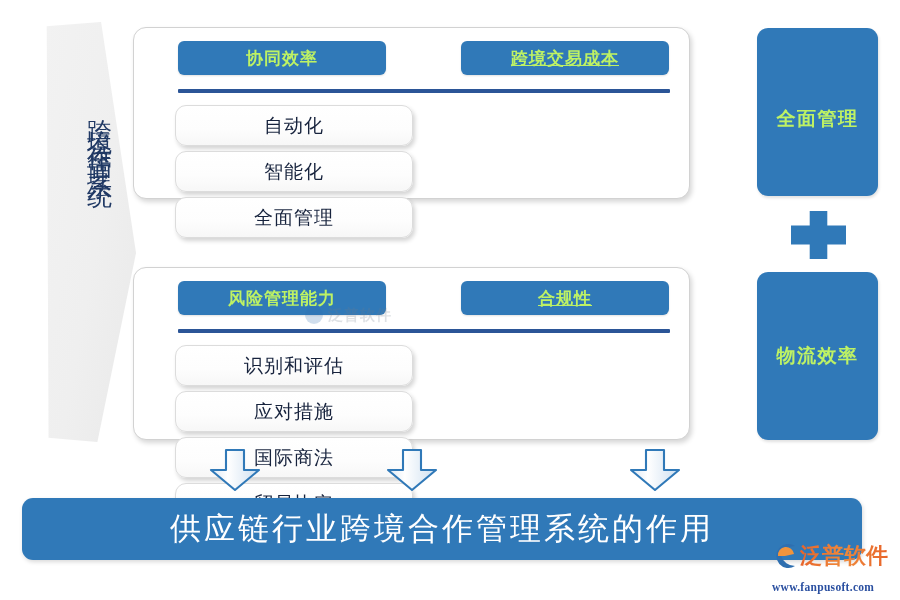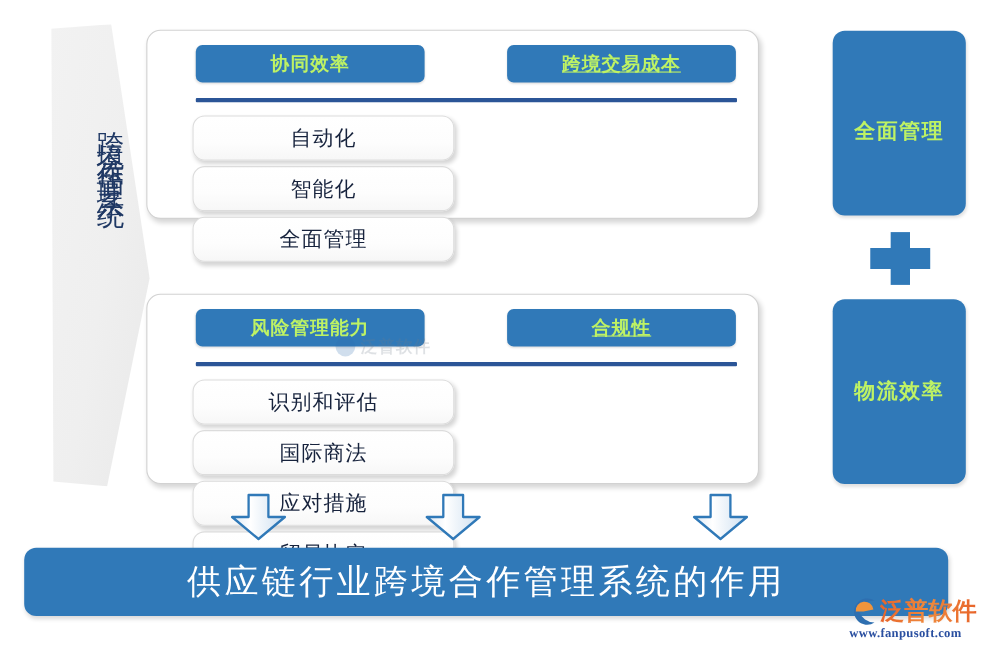--- a/index.html
+++ b/index.html
@@ -151,21 +151,21 @@
   #logo .logo-mark{width:26px;height:26px;flex:0 0 26px;}
   #logo .logo-text{
     font-size:22px;font-weight:bold;letter-spacing:0px;
     background:linear-gradient(90deg,#e8642a 0%,#ef8a3c 50%,#e8642a 100%);
     -webkit-background-clip:text;background-clip:text;color:#e8642a;
     -webkit-text-fill-color:transparent;
     line-height:26px;
   }
   #logo .logo-url{
     font-size:11.5px;color:#2a4fa0;font-weight:bold;
-    letter-spacing:0.3px;margin-top:1px;
+    letter-spacing:0.3px;margin-top:12px;
     font-family:"Liberation Serif",serif;
   }
 </style>
 </head>
 <body>
 
 <div id="stage">
 
   <div class="chevron-wrap">
     <div class="chevron-shape"></div>
@@ -186,22 +186,22 @@
   </div>
 
   <div class="panel" id="panel-bottom">
     <div class="pill-row">
       <div class="pill pill-left">风险管理能力</div>
       <div class="pill pill-right">合规性</div>
     </div>
     <div class="divider"></div>
     <div class="cards">
       <div class="card">识别和评估</div>
+      <div class="card">应对措施</div>
       <div class="card">国际商法</div>
-      <div class="card">应对措施</div>
       <div class="card">贸易协定</div>
     </div>
   </div>
 
   <div class="side-box" id="side-box-top">全面管理</div>
   <div class="plus-icon"></div>
   <div class="side-box" id="side-box-bottom">物流效率</div>
 
   <div class="down-arrow" id="arrow-1">
     <svg width="56" height="44" viewBox="0 0 56 44" xmlns="http://www.w3.org/2000/svg">

